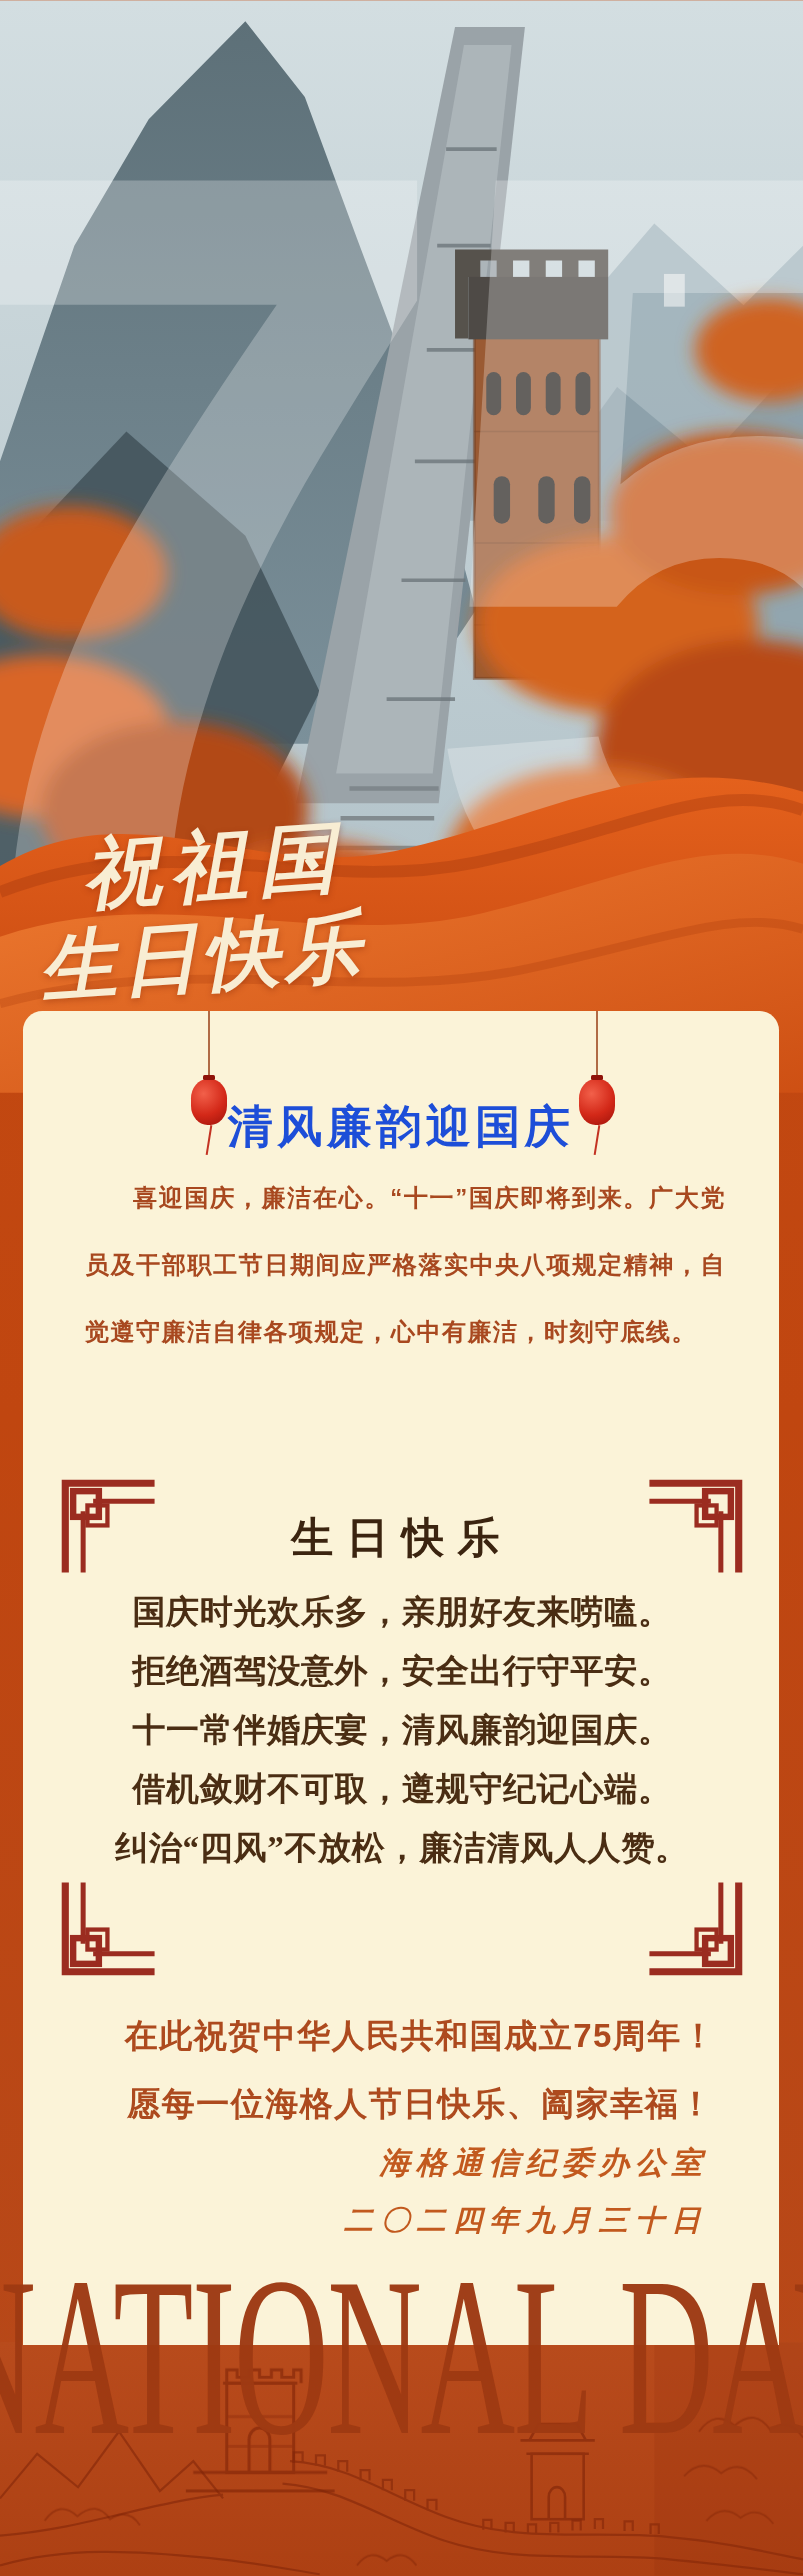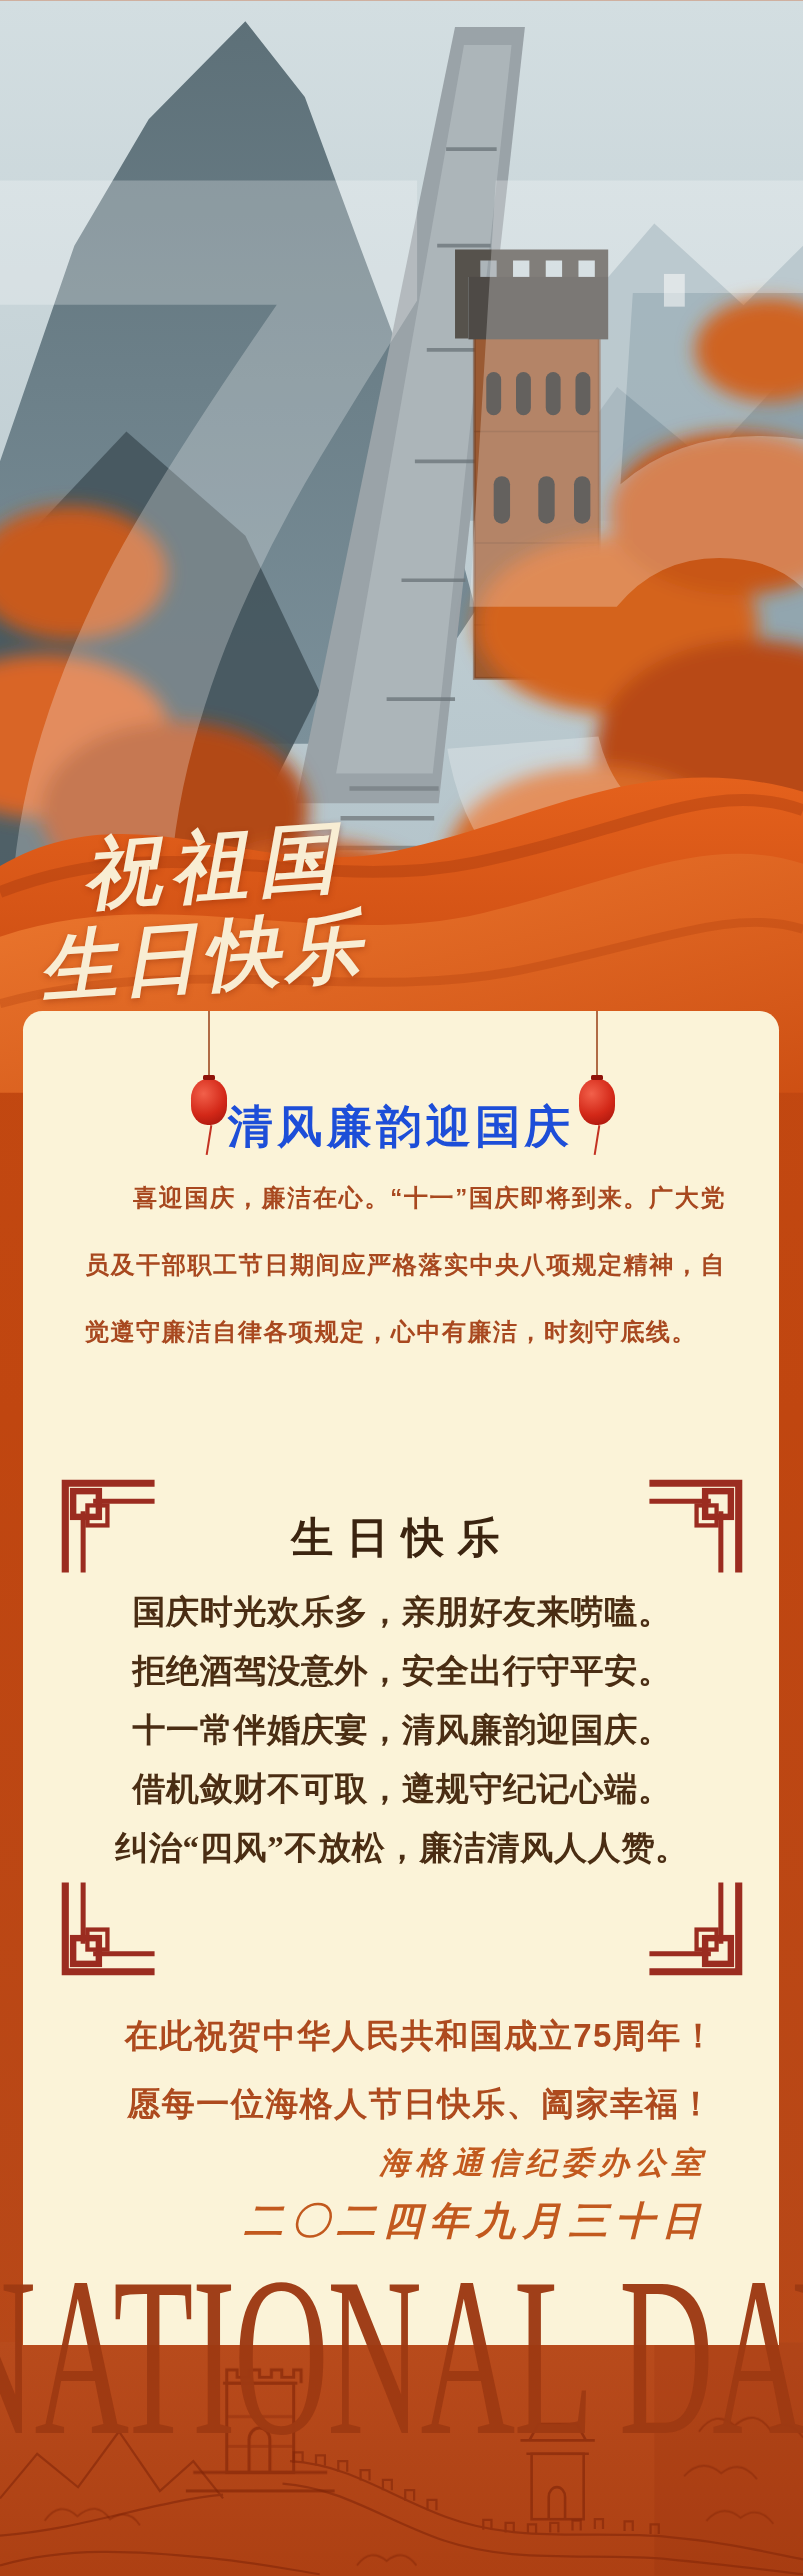--- a/index.html
+++ b/index.html
@@ -82,21 +82,21 @@
     font-family:"Liberation Serif","DejaVu Serif",serif;letter-spacing:0.7px;
   }
   .congrats{position:absolute;left:0;top:991px;width:100%;text-align:center;}
   .congrats-line{font-size:33px;line-height:68px;font-weight:700;color:#ad4a1e;letter-spacing:1.5px;margin-left:39px;}
   .signature{
     position:absolute;right:71px;top:1124px;text-align:right;
     font-family:"Liberation Serif","DejaVu Serif",serif;font-style:italic;
     color:#c2591e;font-weight:700;
   }
   .signature .org{font-size:30.5px;line-height:57px;letter-spacing:6px;}
-  .signature .date{font-size:39px;line-height:57px;letter-spacing:7.4px;text-align:center;}
+  .signature .date{font-size:29px;line-height:57px;letter-spacing:7.4px;text-align:center;}
   
   .footer-band{
     position:absolute;left:0;top:2342px;width:803px;height:234px;z-index:3;
     background:linear-gradient(180deg,#b84b1c 0%,#ad4013 100%);
   }
   .footer-band svg{display:block;}
   .banner-text{
     position:absolute;left:50%;top:2225px;transform:translateX(-50%) scale(.95,1.65);
     transform-origin:top center;z-index:7;white-space:nowrap;
     font-family:"Liberation Serif","DejaVu Serif",serif;font-weight:400;

